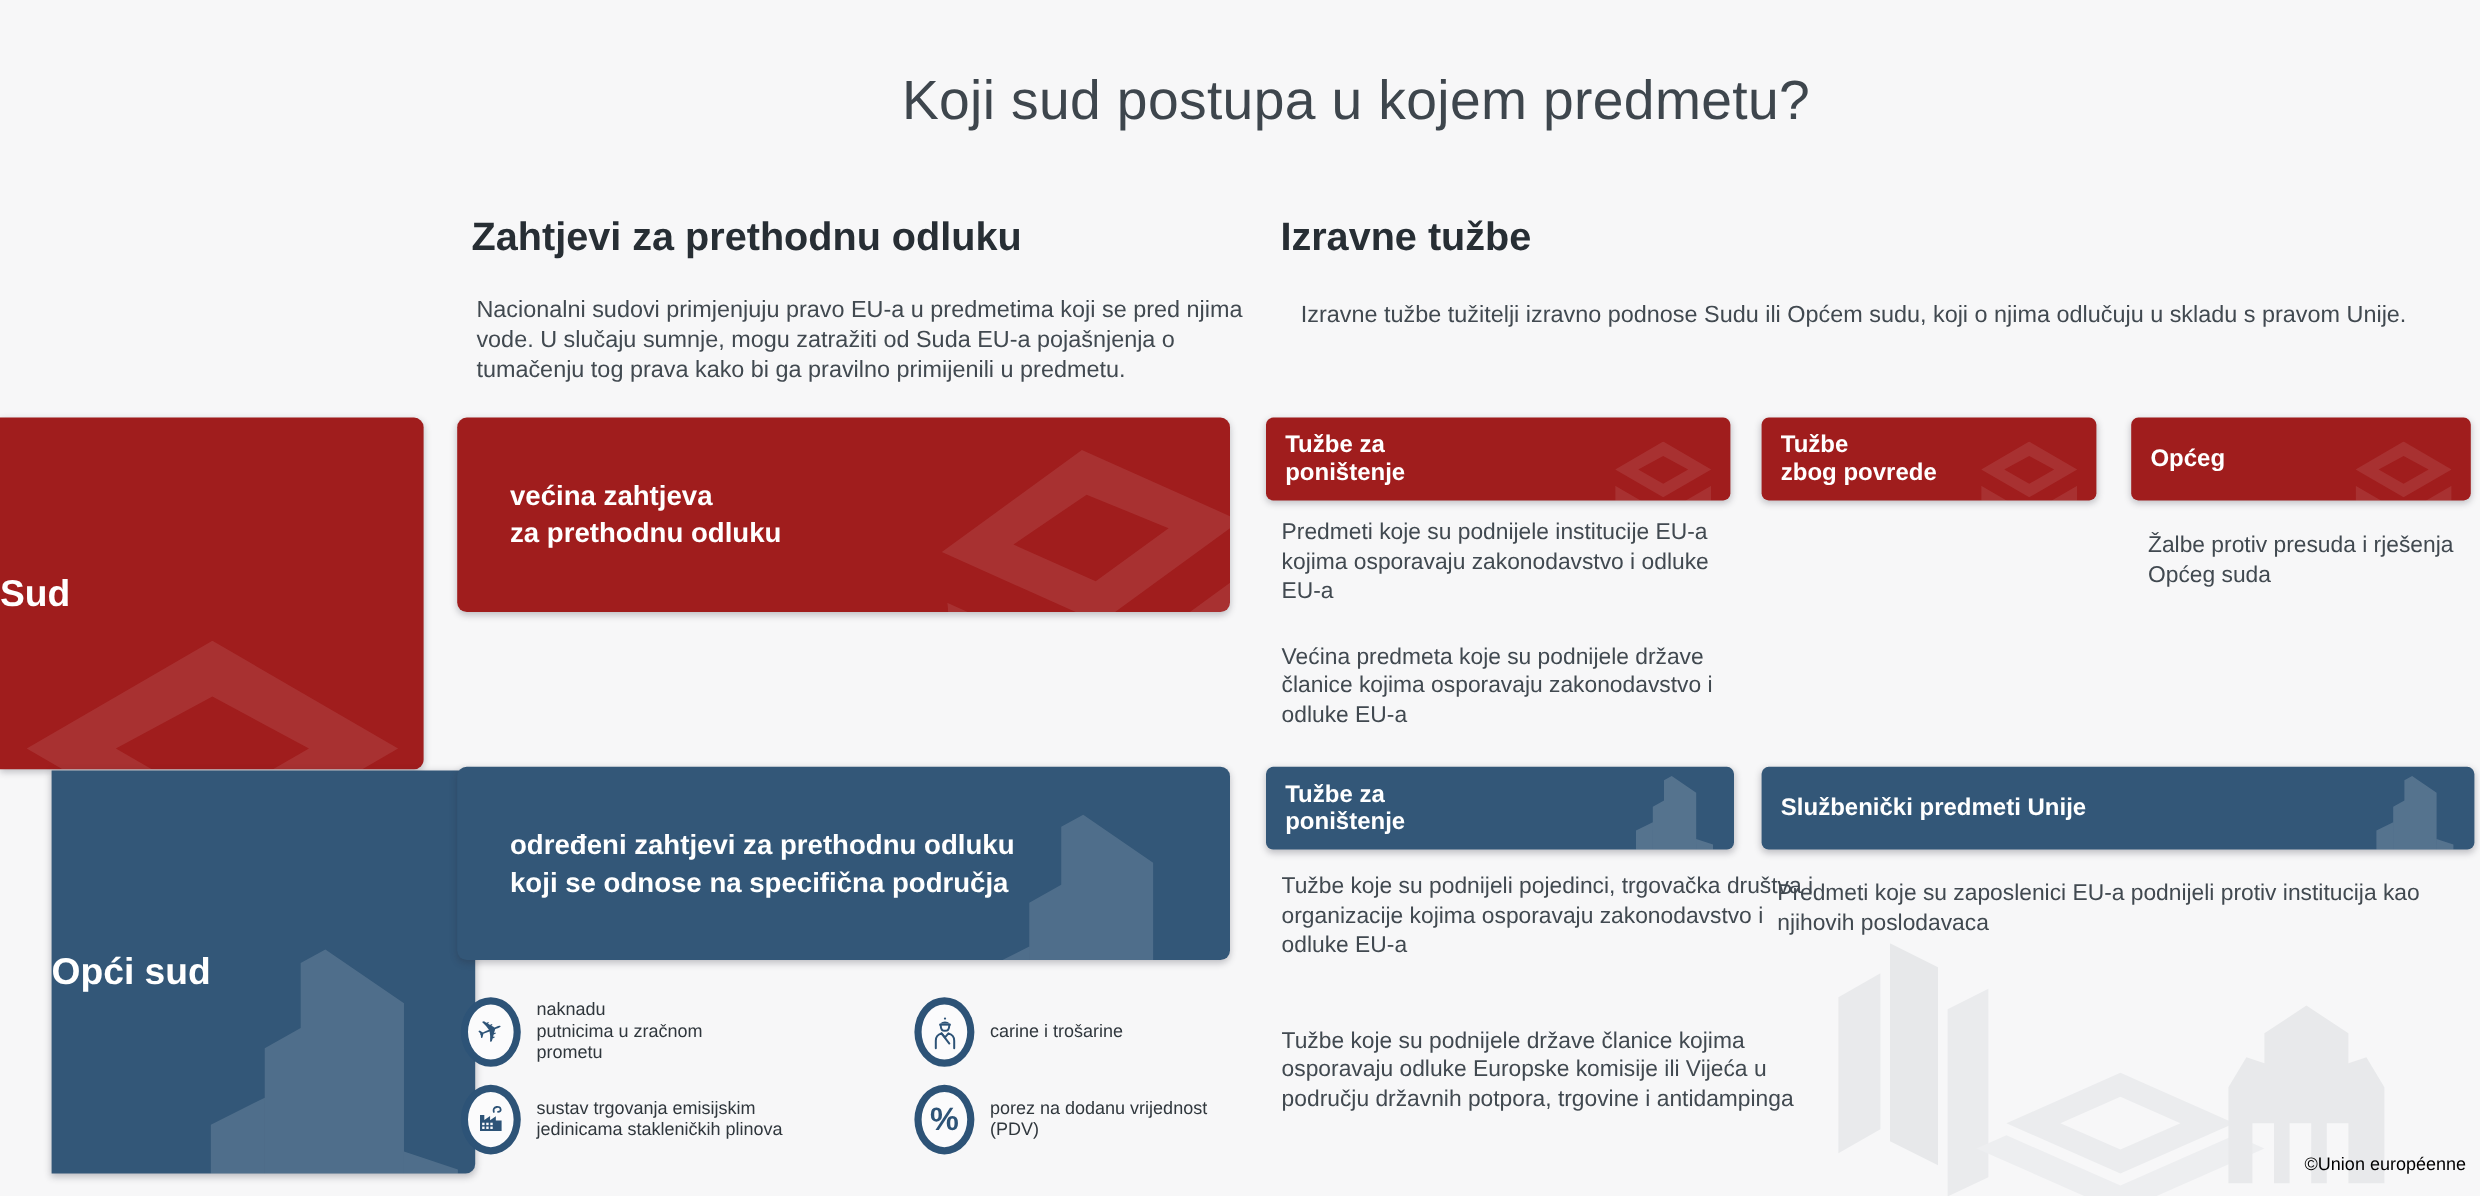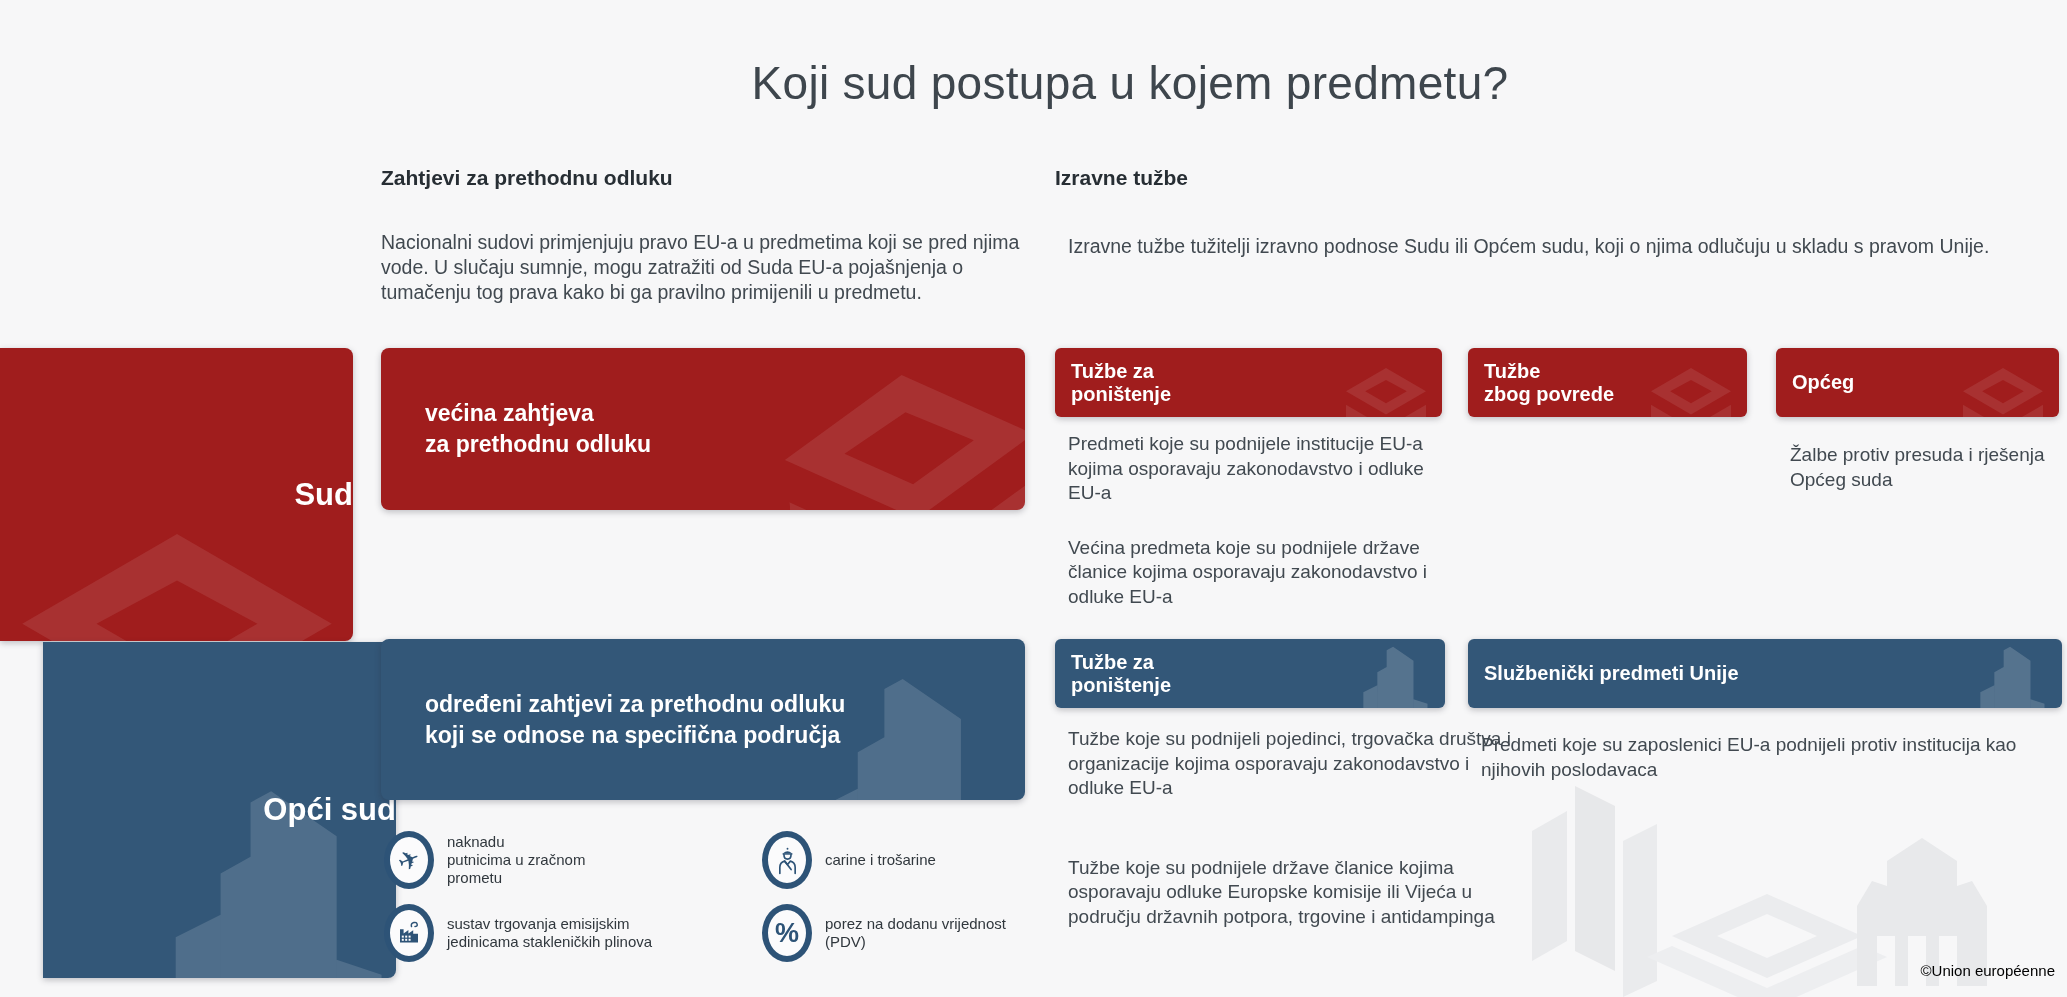--- a/index.html
+++ b/index.html
@@ -3,32 +3,32 @@
 <meta charset="utf-8">
 <style>
   html,body{margin:0;padding:0;background:#f7f7f8;}
   .canvas{position:relative;width:2067px;height:997px;background:#f7f7f8;overflow:hidden;
           font-family:"Liberation Sans",sans-serif;}
   .preline{white-space:pre-line;}
 
   
   .title{position:absolute;left:200px;width:1860px;top:56px;margin:0;text-align:center;
          font-size:46px;font-weight:300;color:#3e464d;letter-spacing:.3px;}
-  .sec-h{position:absolute;margin:0;font-size:21px;font-weight:700;color:#272e34;}
+  .sec-h{position:absolute;margin:12px;font-size:33px;font-weight:700;color:#272e34;}
   .h-prelim{left:381px;top:166px;}
   .h-direct{left:1055px;top:166px;}
-  .sec-p{position:absolute;margin:0;font-size:19.5px;line-height:25px;color:#414950;}
+  .sec-p{position:absolute;margin:16px;font-size:19.5px;line-height:25px;color:#414950;}
   .p-prelim{left:381px;top:230px;width:655px;}
   .p-direct{left:1068px;top:234px;width:1010px;}
 
   
   .card{position:absolute;overflow:hidden;box-shadow:0 2px 6px rgba(40,40,55,.28);}
   .red{background:#a01d1d;}
   .blue{background:#335778;}
-  .court{left:0;width:353px;border-radius:0 8px 8px 0;display:flex;align-items:center;justify-content:flex-end;}
+  .court{left:0;width:353px;border-radius:0 8px 8px 0;display:flex;align-items:center;justify-content:flex-start;}
   .sud-block{top:348px;height:293px;}
   .opci-block{top:642px;height:336px;margin-left:43px;}
   .court-label{position:relative;color:#fff;font-size:31px;font-weight:700;}
   .main-card{left:381px;width:644px;border-radius:8px;display:flex;align-items:center;}
   .main-red{top:348px;height:162px;}
   .main-blue{top:639px;height:161px;}
   .main-title{position:relative;color:#fff;font-weight:700;font-size:23px;line-height:31px;padding-left:44px;}
   .small{height:69px;border-radius:6px;display:flex;flex-direction:column;justify-content:center;}
   .small-title{position:relative;color:#fff;font-weight:700;font-size:20px;line-height:23px;padding-left:16px;}
   .c-r1{left:1055px;top:348px;width:387px;}

